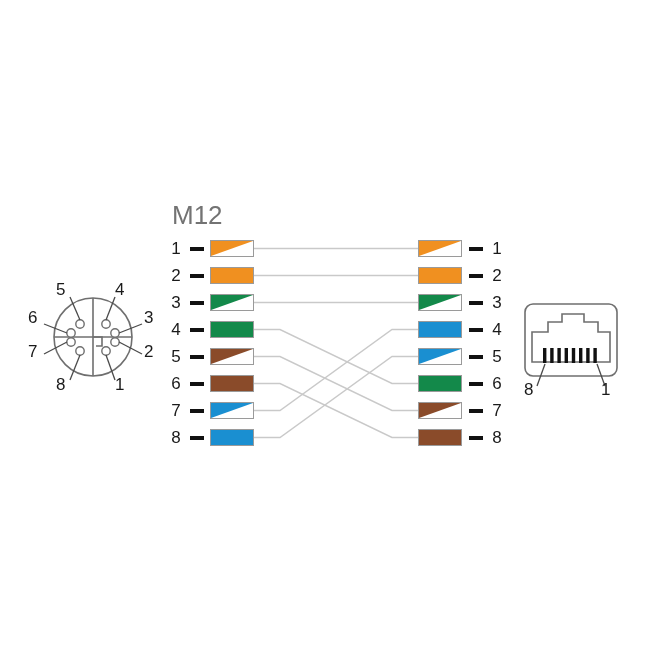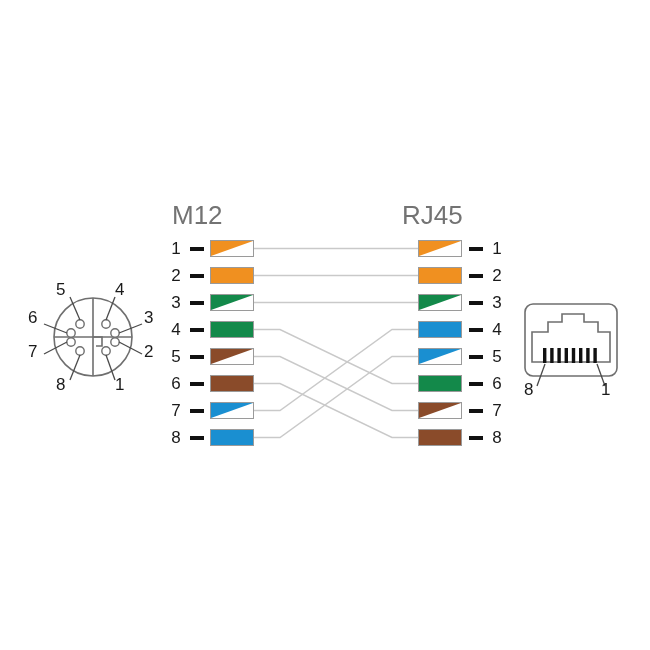--- a/index.html
+++ b/index.html
@@ -76,21 +76,20 @@
     color:#1a1a1a;
     white-space:nowrap;
   }
 </style>
 </head>
 <body>
 
 <div id="stage">
 
   <div class="hdr" id="hdr-m12">M12</div>
-  <div class="hdr" id="hdr-rj45">RJ45</div>
 
   <svg id="wires" viewBox="0 0 650 650" preserveAspectRatio="none">
       <path d="M254 248.5 L418 248.5" fill="none" stroke="#c9c9c9" stroke-width="1.4"></path>
       <path d="M254 275.5 L418 275.5" fill="none" stroke="#c9c9c9" stroke-width="1.4"></path>
       <path d="M254 302.5 L418 302.5" fill="none" stroke="#c9c9c9" stroke-width="1.4"></path>
       <path d="M254 329.5 L280 329.5 L392 383.5 L418 383.5" fill="none" stroke="#c9c9c9" stroke-width="1.4"></path>
       <path d="M254 356.5 L280 356.5 L392 410.5 L418 410.5" fill="none" stroke="#c9c9c9" stroke-width="1.4"></path>
       <path d="M254 383.5 L280 383.5 L392 437.5 L418 437.5" fill="none" stroke="#c9c9c9" stroke-width="1.4"></path>
       <path d="M254 410.5 L280 410.5 L392 329.5 L418 329.5" fill="none" stroke="#c9c9c9" stroke-width="1.4"></path>
       <path d="M254 437.5 L280 437.5 L392 356.5 L418 356.5" fill="none" stroke="#c9c9c9" stroke-width="1.4"></path>

